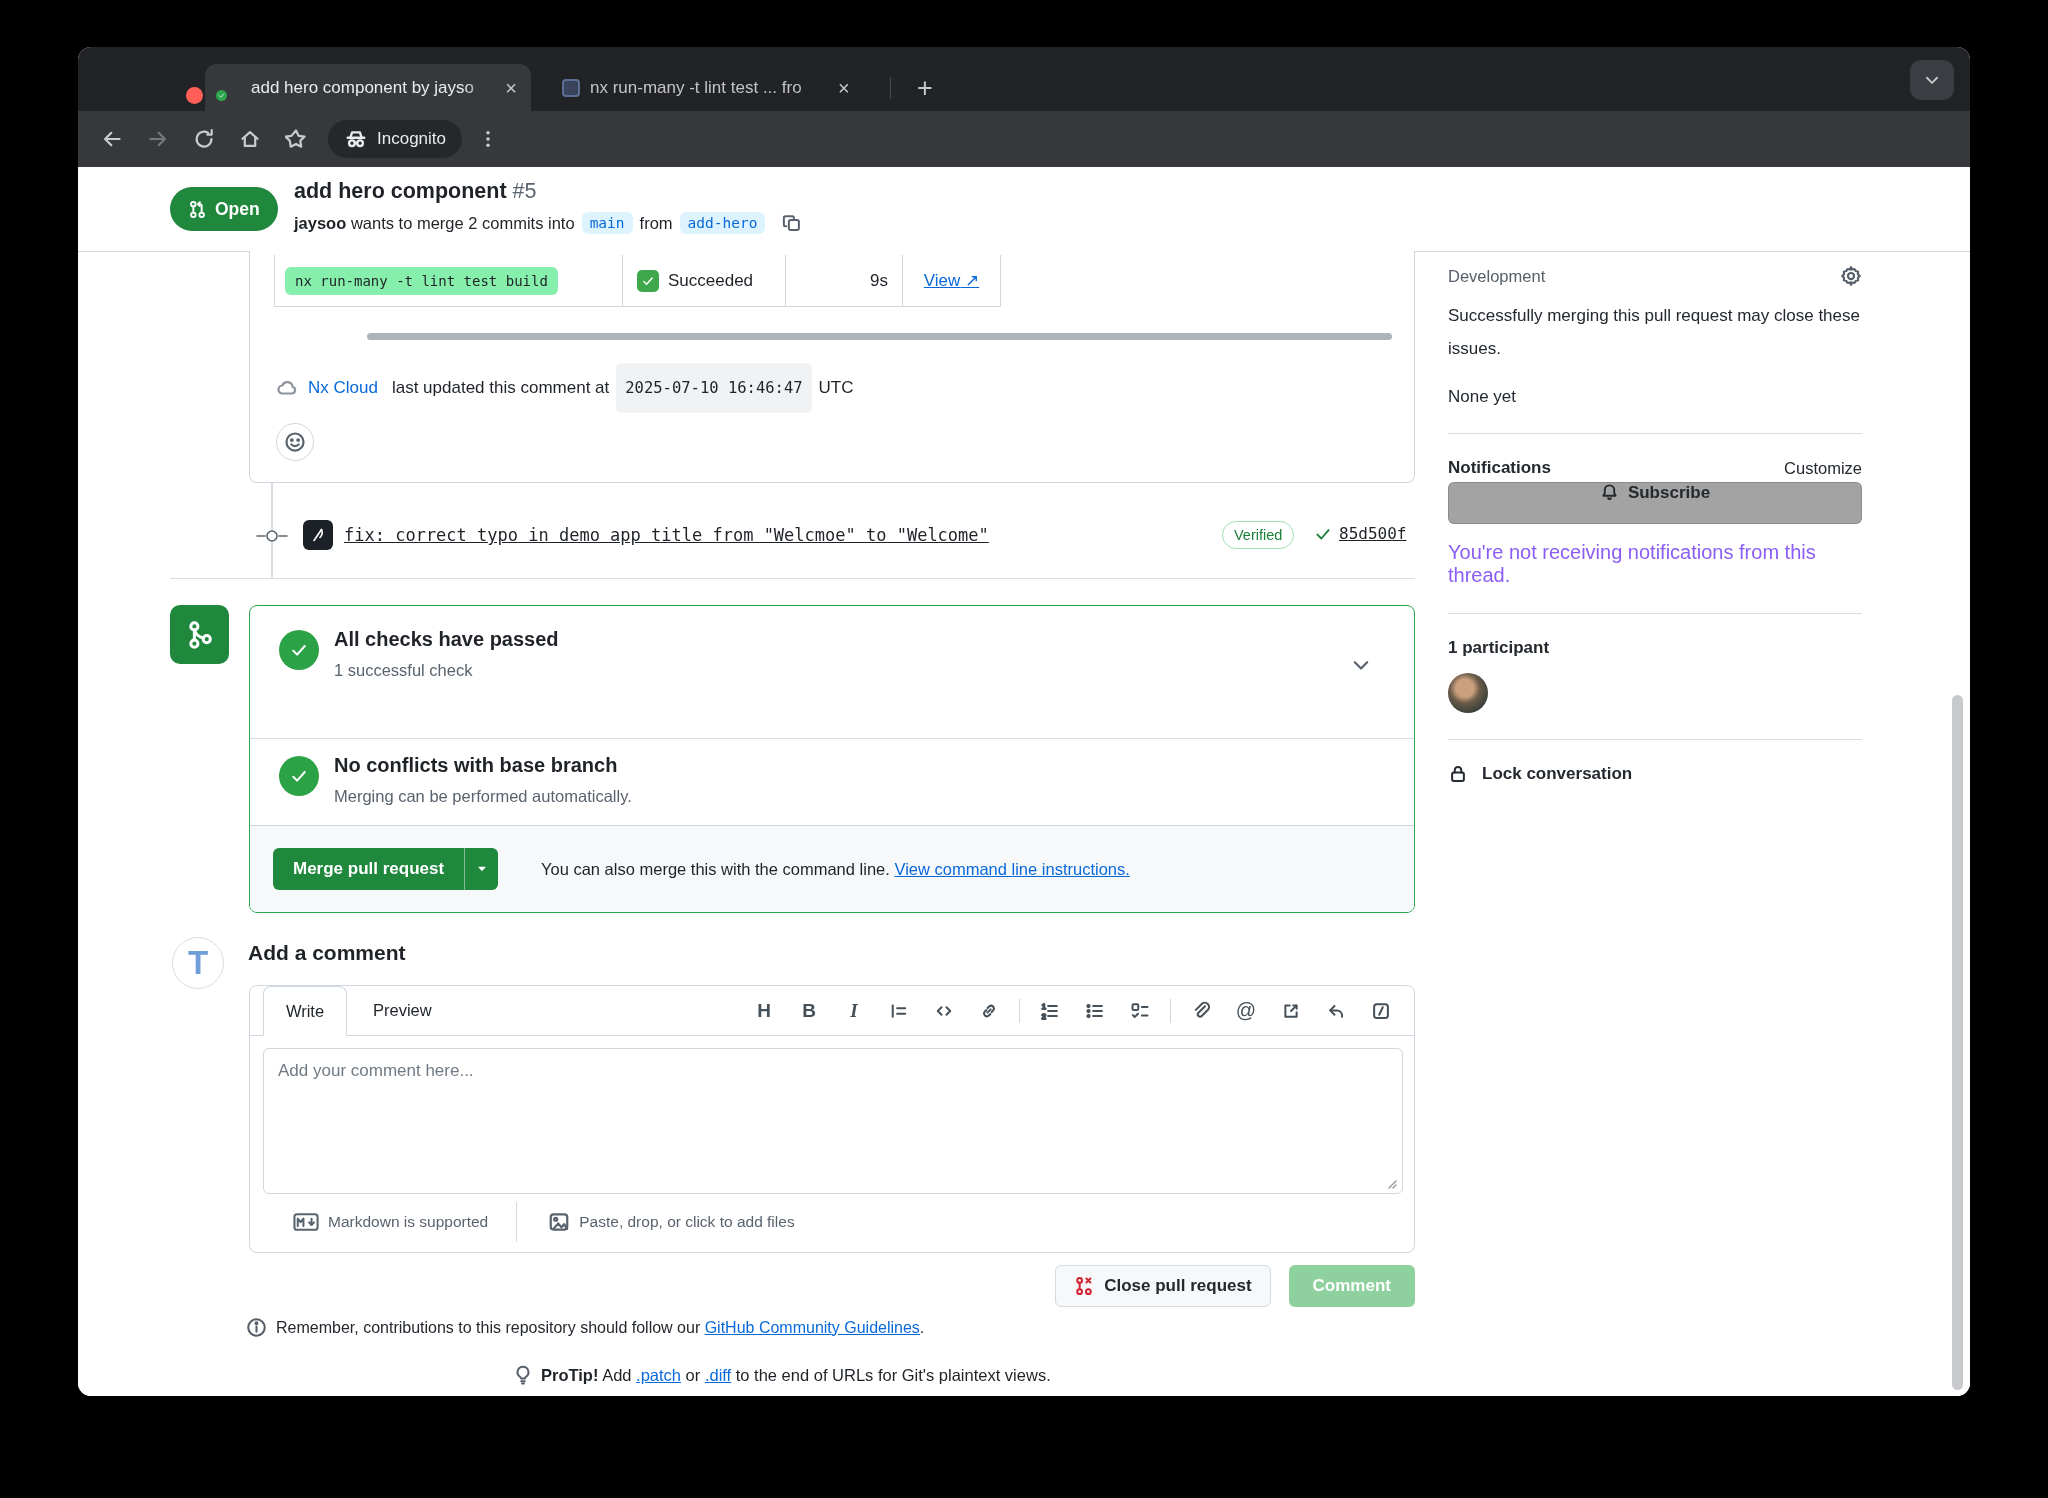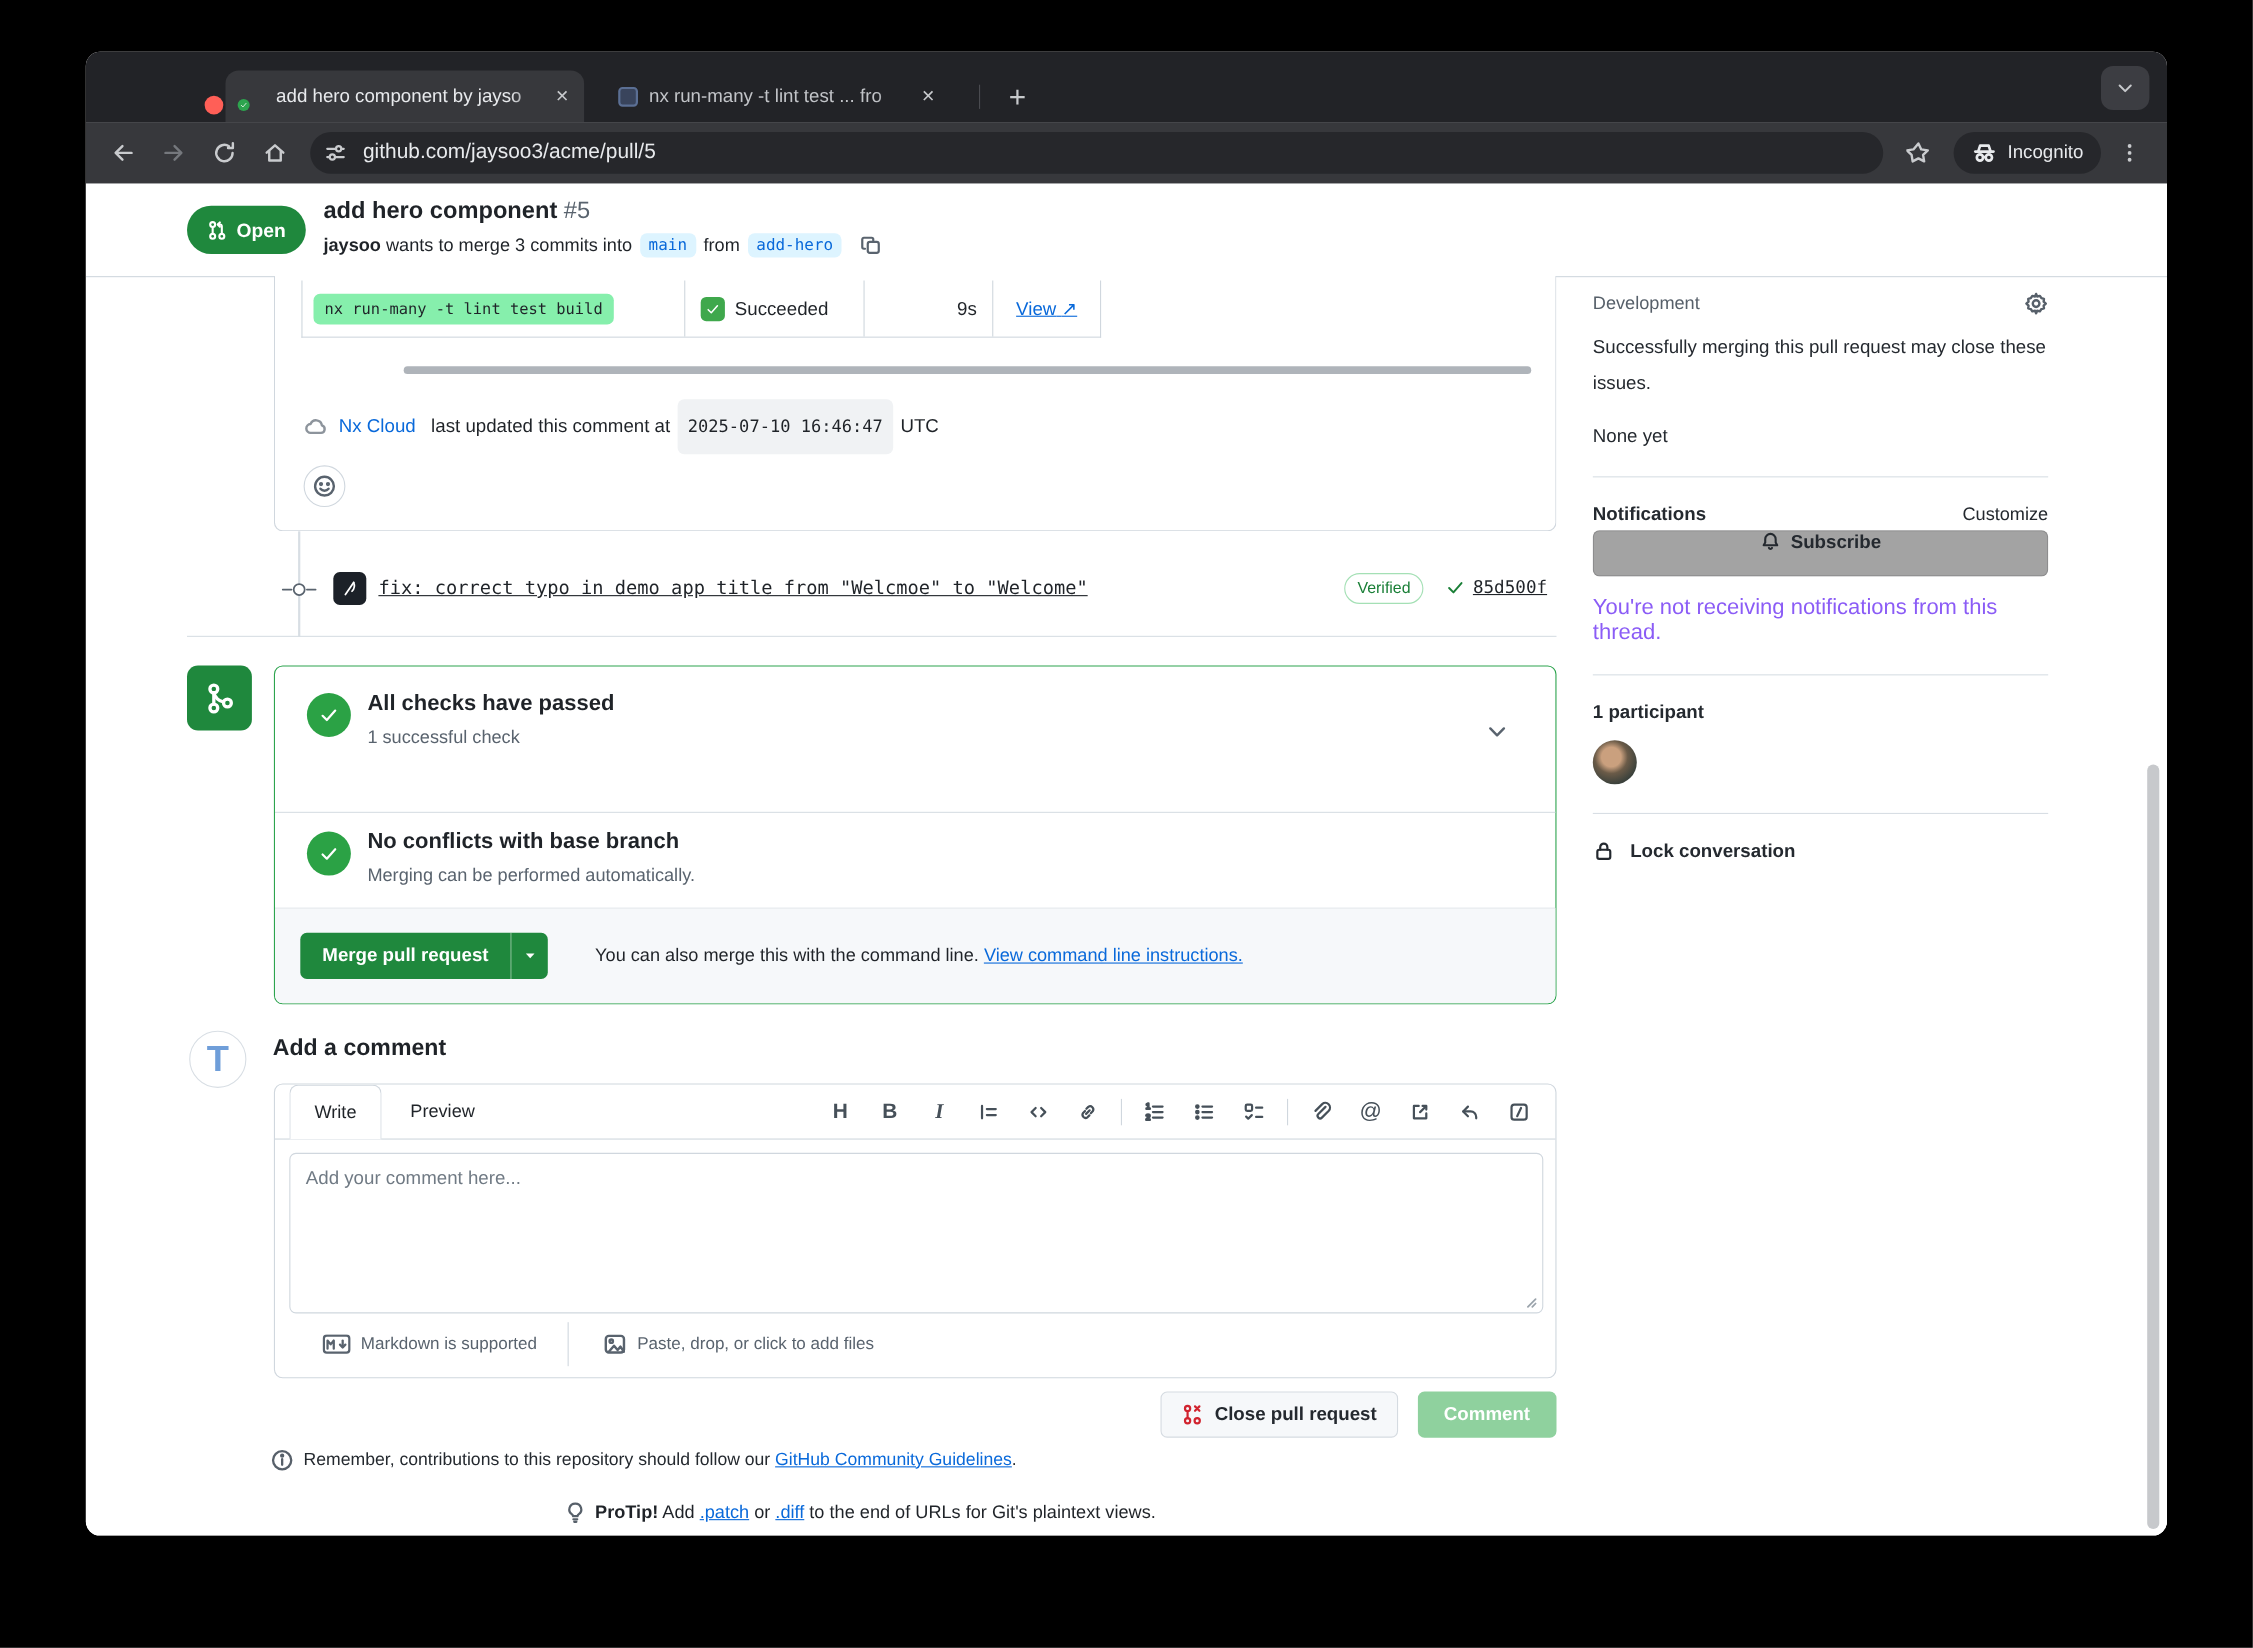--- a/index.html
+++ b/index.html
@@ -185,31 +185,20 @@
           <path d="M13.4 8A5.4 5.4 0 1 1 11 3.6"></path>
           <path d="M13.6 1.6v3.2h-3.2"></path>
         </svg>
     </div>
     <div class="nav-ic">
       <svg width="22" height="22" viewBox="0 0 16 16" class="oc" style="stroke-width:1.7">
           <path d="M2.5 7.8 8 3l5.5 4.8"></path>
           <path d="M4.2 6.8V13h7.6V6.8"></path>
         </svg>
     </div>
-    <div class="omnibox">
-      <span class="site-ic">
-        <svg width="20" height="20" viewBox="0 0 16 16" class="oc" style="stroke-width:1.7">
-            <path d="M2 5h12"></path>
-            <circle cx="10.3" cy="5" r="1.9" style="fill:#26272b"></circle>
-            <path d="M2 11h12"></path>
-            <circle cx="5.7" cy="11" r="1.9" style="fill:#26272b"></circle>
-          </svg>
-      </span>
-      <span class="url">github.com/jaysoo3/acme/pull/5</span>
-    </div>
     <div class="nav-ic">
       <svg width="22" height="22" viewBox="0 0 16 16" class="oc" style="stroke-width:1.5">
           <path d="M8 1.8l1.9 3.9 4.3.6-3.1 3 .7 4.3L8 11.6l-3.8 2-.7-4.3-3.1-3 4.3-.6z"></path>
         </svg>
     </div>
     <div class="incog">
       <svg width="24" height="24" viewBox="0 0 16 16" class="oc" style="stroke-width:1.5">
         <path d="M2.5 7.2h11"></path>
           <path d="M4.3 7 5.4 3.6h5.2L11.7 7"></path>
         <circle cx="5.3" cy="10.8" r="1.9"></circle>
@@ -243,21 +232,21 @@
         </svg>
         <span>Open</span>
       </div>
       <div class="pr-title">
         <span>add hero component</span>
         <span class="pr-number">#5</span>
       </div>
       <div class="pr-sub">
         <span class="author">jaysoo</span>
         <span style="white-space:pre"> </span>
-        <span>wants to merge 3 commits into</span>
+        <span>wants to merge 2 commits into</span>
         <span class="branch-chip">main</span>
         <span>from</span>
         <span class="branch-chip">add-hero</span>
         <span class="copy-ic">
           <svg width="20" height="20" viewBox="0 0 16 16" class="oc">
               <rect x="5.5" y="5.5" width="8" height="8" rx="1.5"></rect>
               <path d="M3.5 10.5h-.8a1.2 1.2 0 0 1-1.2-1.2V3.7a1.2 1.2 0 0 1 1.2-1.2h5.6a1.2 1.2 0 0 1 1.2 1.2v.8"></path>
             </svg>
         </span>
       </div>

